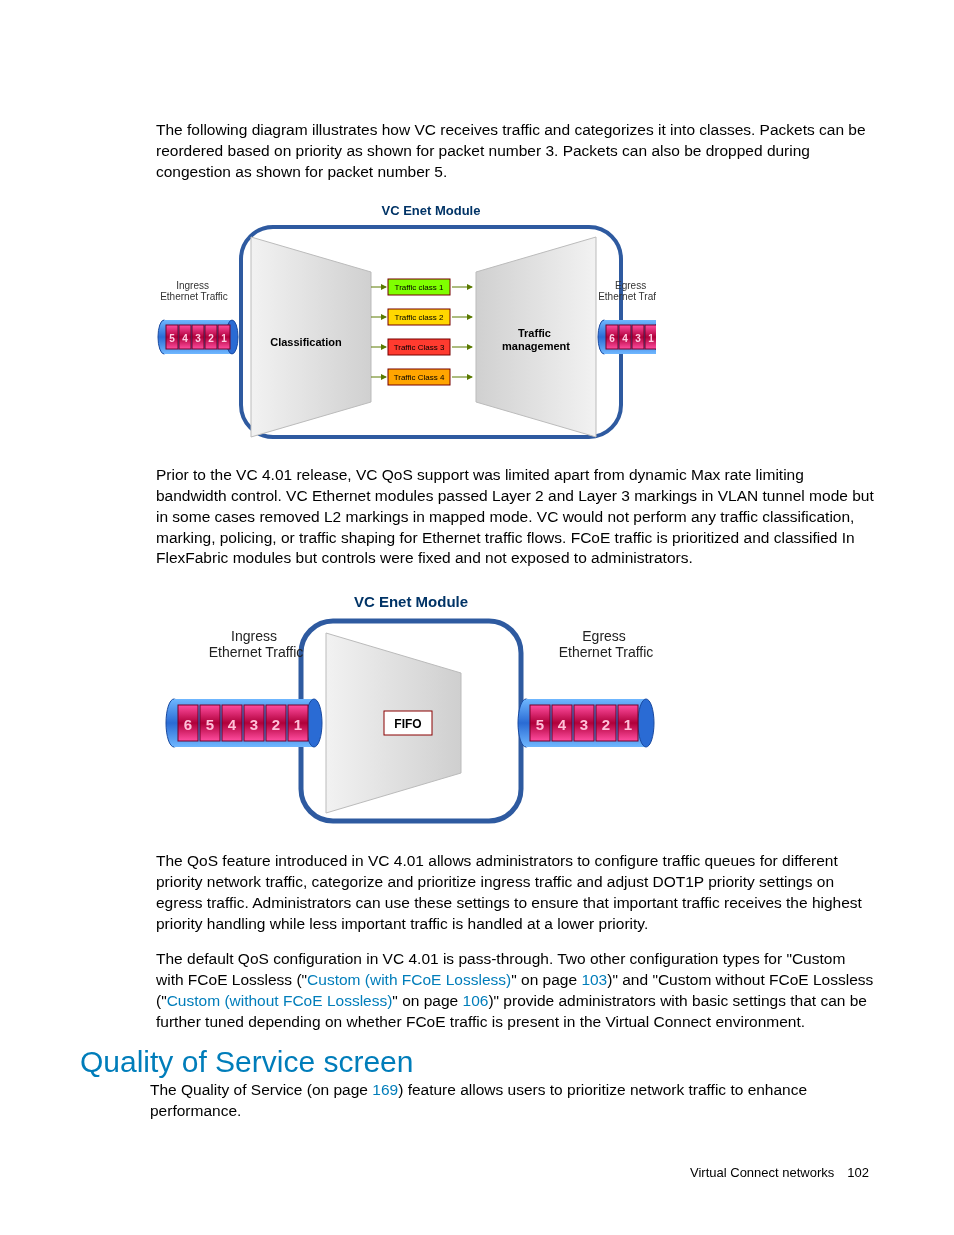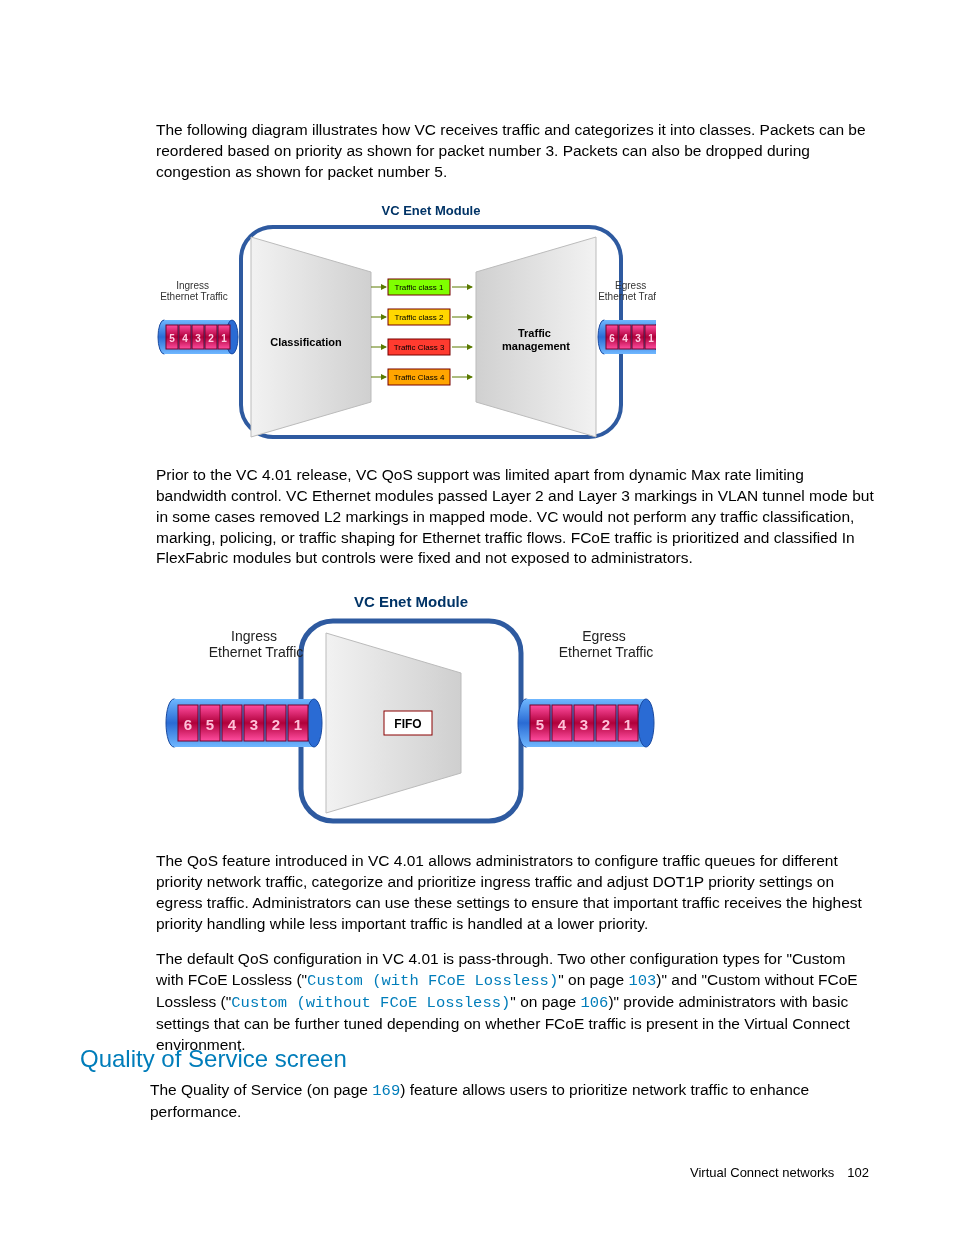--- a/index.html
+++ b/index.html
@@ -27,25 +27,25 @@
   }
   .figure {
     margin: 4px 0 18px 0;
   }
   .figure svg { display: block; }
   h2.section {
     position: absolute;
     left: 80px;
     font-family: Arial, Helvetica, sans-serif;
     font-weight: 400;
-    font-size: 24px;
+    font-size: 30px;
     color: #007dba;
     margin: 0;
   }
-  a.xref { color: #007dba; text-decoration: none; font-family: Liberation Mono, monospace; }
+  a.xref { color: #007dba; text-decoration: none; }
   .footer {
     position: absolute;
     right: 85px;
     bottom: 55px;
     font-size: 13px;
     color: #000;
   }
 </style>
 </head>
 <body>

